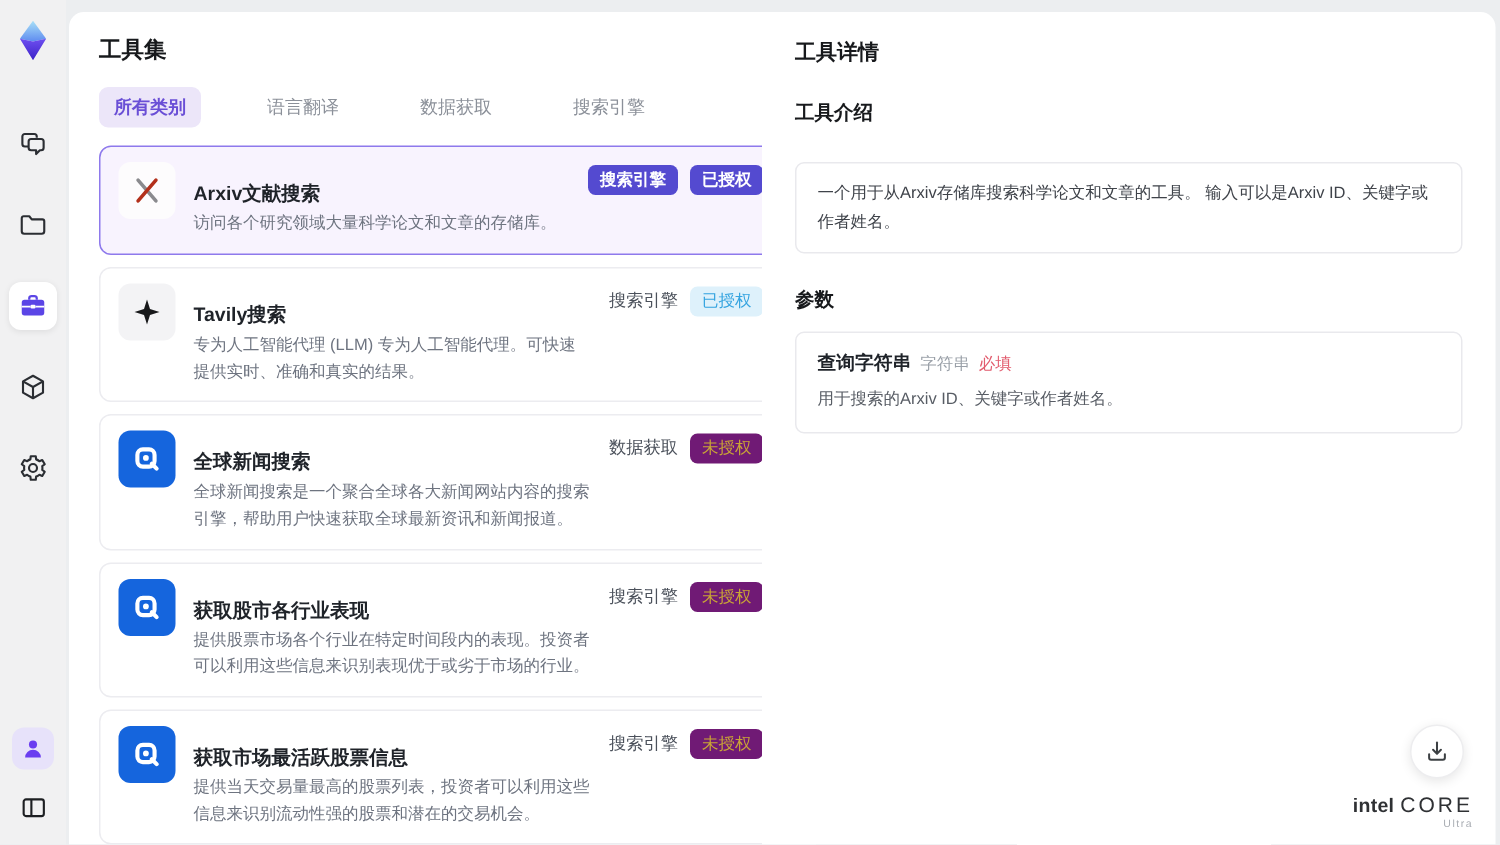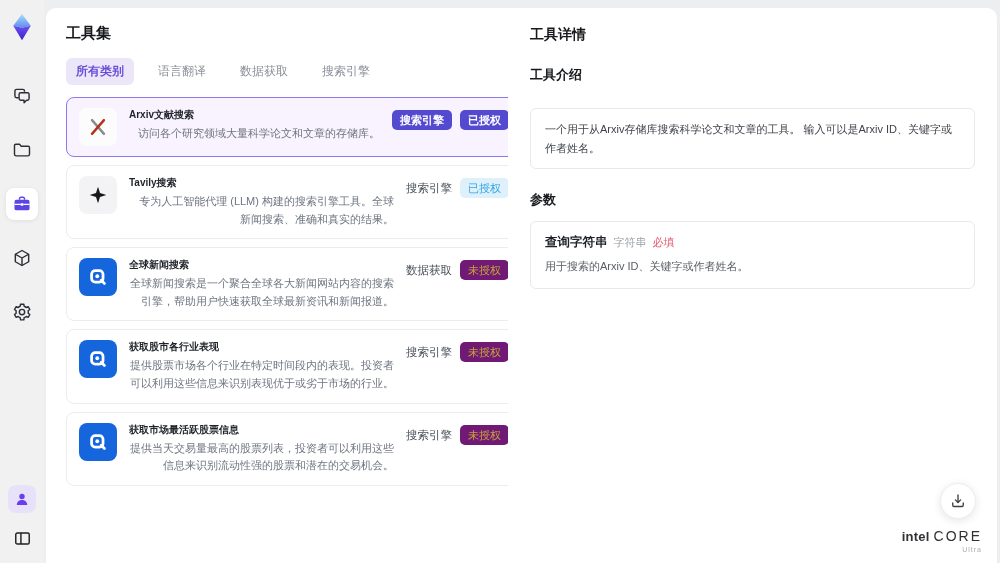--- a/index.html
+++ b/index.html
@@ -33,37 +33,37 @@
     display:flex; align-items:center; justify-content:center; cursor:pointer;
   }
 
   
   .panel-left {
     position:absolute; left:46px; top:8px; width:498px; bottom:0;
     background:#ffffff; border-radius:10px 10px 0 0;
     padding:16px 0 0 20px; overflow:hidden;
   }
   .panel-left h1 { font-size:15px; font-weight:bold; color:#17191c; }
-  .tabs { display:flex; align-items:center; gap:14px; margin-top:15px;text-align:center; }
+  .tabs { display:flex; align-items:center; gap:34px; margin-top:15px;text-align:center; }
   .tab { font-size:12px; color:#8b9099; cursor:pointer; padding:5px 10px; border-radius:6px; white-space:nowrap; }
   .tab.active { background:#ece6f9; color:#6a4fd6; font-weight:bold; }
 
   .tool-list { margin-top:12px; margin-right:22px; display:flex; flex-direction:column; gap:8px; }
   .tool-card {
     border:1px solid #ececf0; border-radius:8px; background:#fff;
     padding:10px 12px; display:flex; gap:12px; cursor:pointer;
   }
   .tool-card.selected { background:#f8f3fe; border:1.5px solid #8e79ec; }
   .tool-icon {
     width:38px; height:38px; border-radius:8px; flex-shrink:0;
     display:flex; align-items:center; justify-content:center; overflow:hidden;
   }
   .tool-body { flex:1; min-width:0; }
-  .tool-name { font-size:10px; font-weight:bold; color:#1f2329; line-height:1.4; }
-  .tool-desc { font-size:11px; color:#6e7480; line-height:1.6; margin-top:3px;text-align:right; }
+  .tool-name { font-size:13px; font-weight:bold; color:#1f2329; line-height:1.4;margin-top:12px; }
+  .tool-desc { font-size:11px; color:#6e7480; line-height:1.6; margin-top:3px; }
   .tool-meta { flex-shrink:0; display:flex; align-items:flex-start; gap:8px; padding-top:2px; }
   .cat { font-size:11.5px; color:#4b515b; line-height:20px; white-space:nowrap; }
   .badge { font-size:11px; line-height:14px; padding:3px 8px; border-radius:5px; white-space:nowrap; }
   .badge.auth-yes { background:#def1fb; color:#35a4e0; }
   .badge.auth-no  { background:#701a75; color:#c9a436; }
   .cat.solid, .badge.solid {
     background:#544ad0; color:#ffffff; font-size:11px; line-height:14px;
     padding:3px 8px; border-radius:5px; font-weight:600;
   }
 
@@ -218,21 +218,21 @@
         <div class="tool-card">
     <span style="display:contents;">
   <span class="tool-icon" style="background:#f3f3f5;">
     <svg width="20" height="20" viewBox="0 0 24 24">
       <path d="M12 2 L14.4 9.6 L22 12 L14.4 14.4 L12 22 L9.6 14.4 L2 12 L9.6 9.6 Z" fill="#17181a"></path>
     </svg>
   </span>
 </span>
     <div class="tool-body">
       <div class="tool-name">Tavily搜索</div>
-      <div class="tool-desc">专为人工智能代理 (LLM) 构建的搜索引擎工具。全球新闻搜索、准确和真实的结果。</div>
+      <div class="tool-desc">专为人工智能代理 (LLM) 专为人工智能代理。可快速提供实时、准确和真实的结果。</div>
     </div>
     <div class="tool-meta">
       <span class="cat">搜索引擎</span>
       <span class="badge auth-yes">已授权</span>
     </div>
   </div>
         <div class="tool-card">
     <span style="display:contents;">
   <span class="tool-icon" style="background:#1565dd;">
     <svg width="22" height="22" viewBox="0 0 24 24">

